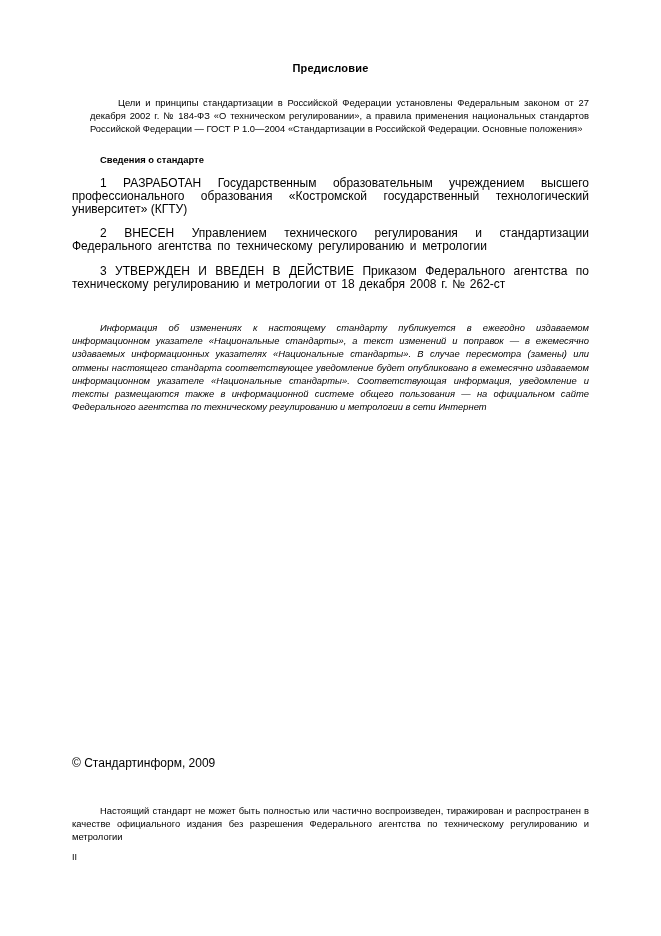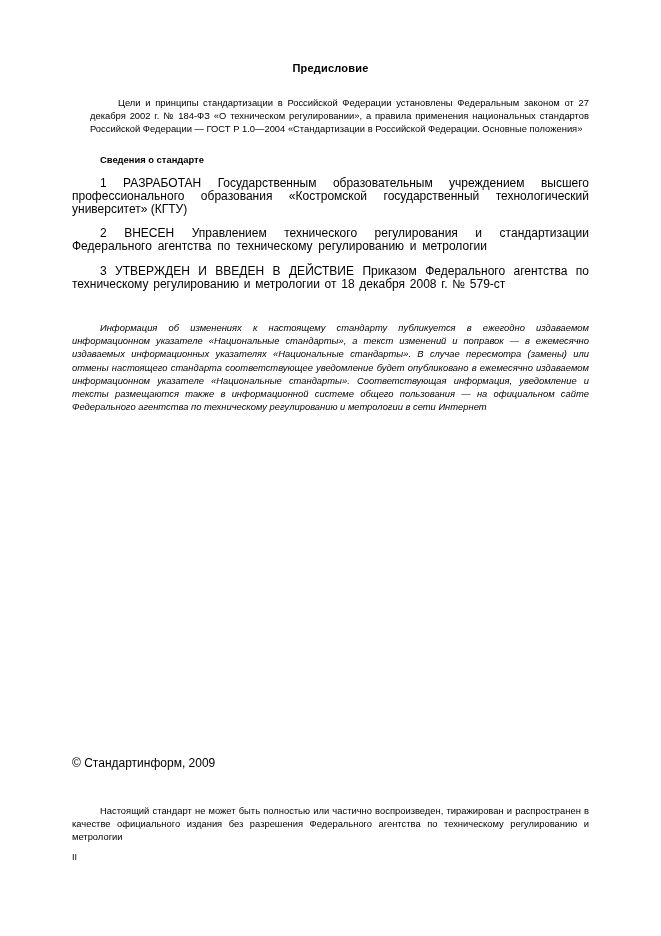--- a/index.html
+++ b/index.html
@@ -112,21 +112,21 @@
     <h1 class="doc-title">Предисловие</h1>
 
     <p class="body-text indent">Цели и принципы стандартизации в Российской Федерации установлены Федеральным законом от 27 декабря 2002 г. № 184-ФЗ «О техническом регулировании», а правила применения национальных стандартов Российской Федерации — ГОСТ Р 1.0—2004 «Стандартизации в Российской Федерации. Основные положения»</p>
 
     <div class="subhead">Сведения о стандарте</div>
 
     <p class="num-item">1  РАЗРАБОТАН Государственным образовательным учреждением высшего профессионального образования «Костромской государственный технологический университет» (КГТУ)</p>
 
     <p class="num-item loose2">2  ВНЕСЕН Управлением технического регулирования и стандартизации Федерального агентства по техническому регулированию и метрологии</p>
 
-    <p class="num-item loose">3  УТВЕРЖДЕН И ВВЕДЕН В ДЕЙСТВИЕ Приказом Федерального агентства по техническому регулированию и метрологии от 18 декабря 2008 г. № 579-ст</p>
+    <p class="num-item loose">3  УТВЕРЖДЕН И ВВЕДЕН В ДЕЙСТВИЕ Приказом Федерального агентства по техническому регулированию и метрологии от 18 декабря 2008 г. № 262-ст</p>
 
 
     <p class="italic-block">Информация об изменениях к настоящему стандарту публикуется в ежегодно издаваемом информационном указателе «Национальные стандарты», а текст изменений и поправок — в ежемесячно издаваемых информационных указателях «Национальные стандарты». В случае пересмотра (замены) или отмены настоящего стандарта соответствующее уведомление будет опубликовано в ежемесячно издаваемом информационном указателе «Национальные стандарты». Соответствующая информация, уведомление и тексты размещаются также в информационной системе общего пользования — на официальном сайте Федерального агентства по техническому регулированию и метрологии в сети Интернет</p>
 
   </div>
 
   <div class="copyright">©  Стандартинформ, 2009</div>
 
   <div class="footer-note">Настоящий стандарт не может быть полностью или частично воспроизведен, тиражирован и распространен в качестве официального издания без разрешения Федерального агентства по техническому регулированию и метрологии</div>
 

